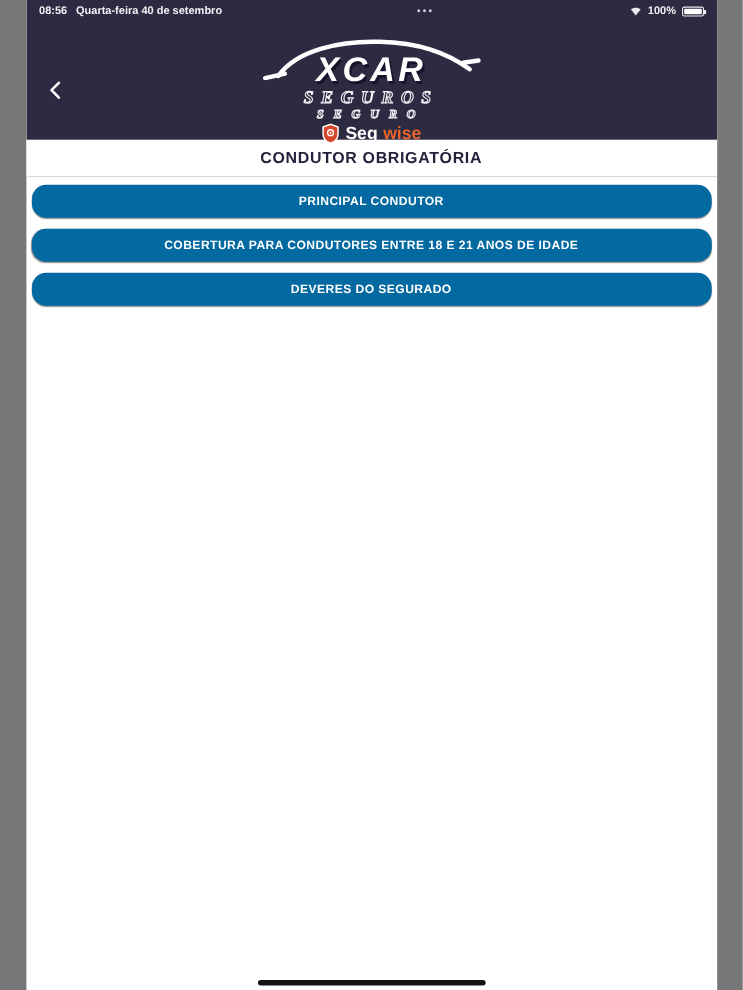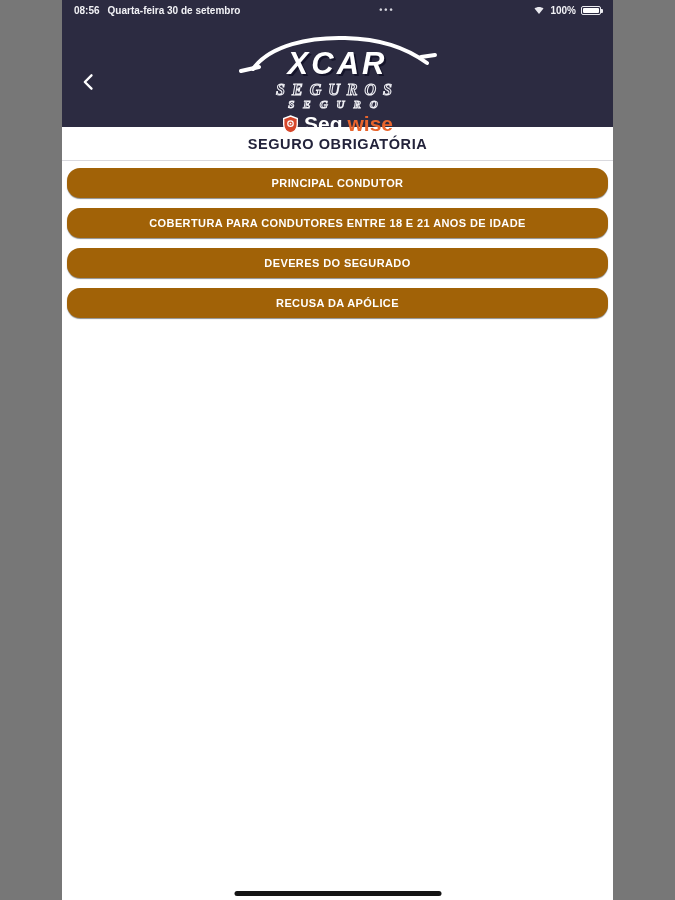--- a/index.html
+++ b/index.html
@@ -1,19 +1,19 @@
 <!DOCTYPE html>
 <html><head>
 <meta charset="utf-8">
 <style>
   * { margin:0; padding:0; box-sizing:border-box; }
   html,body { background:#777; }
   body { font-family:"Liberation Sans", sans-serif; }
   .screen {
-    width:551px; height:900px; margin:0 auto; position:relative;
+    width:628px; height:900px; margin:0 auto; position:relative;
     background:#ffffff; overflow:hidden;
   }
   
   .statusbar {
     height:20px; background:#2c2b41; color:#f2f2f6;
     display:flex; align-items:center; justify-content:space-between;
     padding:0 12px; font-size:10px; font-weight:700;
   }
   .sb-left { display:flex; gap:8px; align-items:center; }
   .sb-center { color:#d6d6de; font-size:9px; letter-spacing:2px; }
@@ -51,57 +51,57 @@
     font-family:"Liberation Serif", serif;
     font-style:italic; font-weight:700; color:#f0f0f5; line-height:1.1;
   }
   @supports (-webkit-text-stroke: 1px white) {
     .logo-outline { color:transparent; -webkit-text-stroke:1px #f0f0f5; }
   }
   .logo-seguros { font-size:16px; letter-spacing:7px; }
   .logo-seguro  { font-size:11px; letter-spacing:9px; }
   .segwise {
     display:flex; align-items:center; justify-content:center; gap:5px;
-    margin-top:2px; font-size:21px; font-weight:800; color:#ffffff;
+    margin-top:2px; font-size:16px; font-weight:800; color:#ffffff;
   }
   .segwise .wise { color:#e8642c; }
   .shield-svg { width:17px; height:19px; display:block; }
   
   .title-bar {
     height:34px; background:#ffffff; border-bottom:1px solid #d9d9de;
     display:flex; align-items:center; justify-content:center;
   }
   .title-bar h1 {
     font-size:14.5px; font-weight:700; color:#23233b; letter-spacing:0.6px;
   }
   
   .button-list { padding:7px 5px 0; }
   .topic-button {
     height:30px; margin-bottom:10px; border-radius:13px;
-    background:#a16207; color:#ffffff;
+    background:#0369a1; color:#ffffff;
     display:flex; align-items:center; justify-content:center;
     font-size:11px; font-weight:700; letter-spacing:0.4px;
     box-shadow:0 1px 1px rgba(0,0,0,0.45);
     cursor:pointer;
   }
   
   .home-indicator {
     position:absolute; bottom:4px; left:50%; transform:translateX(-50%);
     width:207px; height:5px; background:#141414; border-radius:3px;
   }
 </style>
 </head>
 <body>
 
 <div class="screen">
 
   <div class="statusbar">
     <div class="sb-left">
       <span>08:56</span>
-      <span>Quarta-feira 30 de setembro</span>
+      <span>Quarta-feira 40 de setembro</span>
     </div>
     <div class="sb-center">•••</div>
     <div class="sb-right">
       <span>
         <svg class="wifi-svg" viewBox="0 0 24 20">
           <path d="M12 18 L3 7 C8 3 16 3 21 7 Z" fill="#e9e9ef"></path>
         </svg>
       </span>
       <span>100%</span>
       <span class="battery">
@@ -138,32 +138,29 @@
             <circle cx="10" cy="10" r="1.1" fill="#ffffff"></circle>
           </svg>
         </span>
         <span>Seg</span>
           <span class="wise">wise</span>
       </div>
     </div>
   </div>
 
   <div class="title-bar">
-    <h1>SEGURO OBRIGATÓRIA</h1>
+    <h1>CONDUTOR OBRIGATÓRIA</h1>
   </div>
 
   <div class="button-list" id="button-list">
       <div class="topic-button">
         <span>PRINCIPAL CONDUTOR</span>
       </div>
       <div class="topic-button">
         <span>COBERTURA PARA CONDUTORES ENTRE 18 E 21 ANOS DE IDADE</span>
       </div>
       <div class="topic-button">
         <span>DEVERES DO SEGURADO</span>
       </div>
-      <div class="topic-button">
-        <span>RECUSA DA APÓLICE</span>
-      </div>
     </div>
 
   <div class="home-indicator"></div>
 </div>
 
 </body></html>

